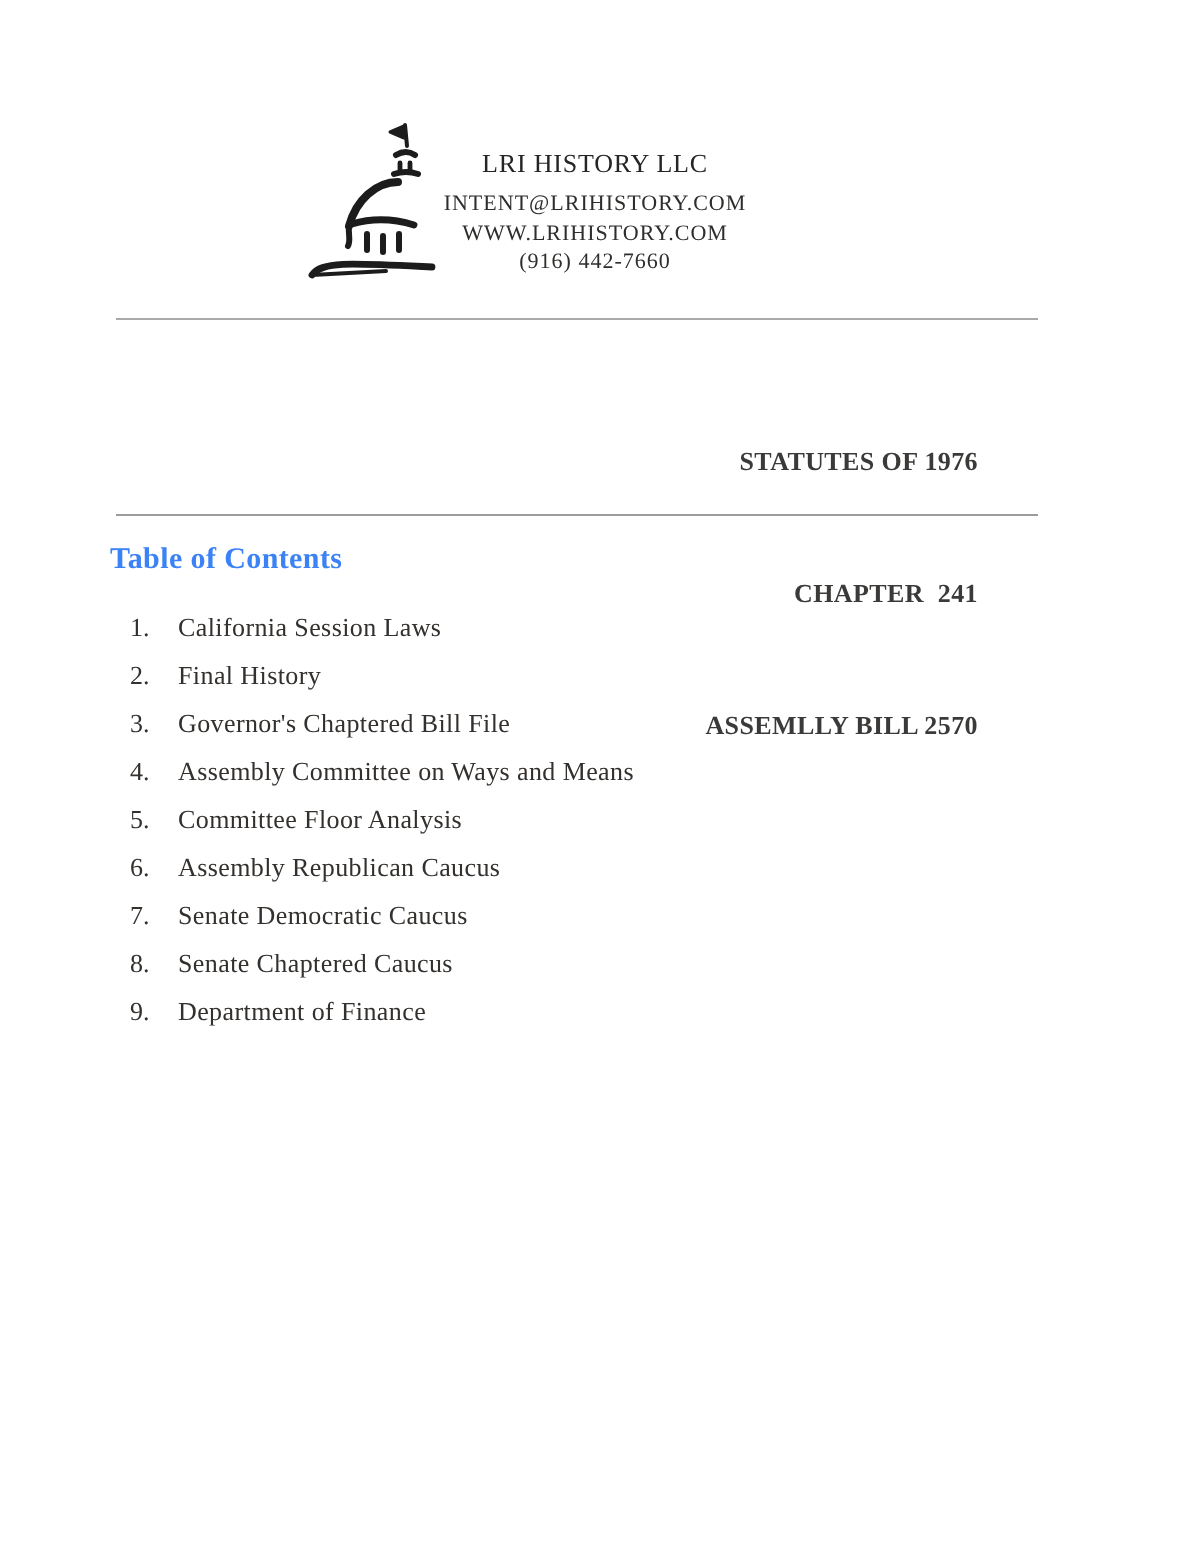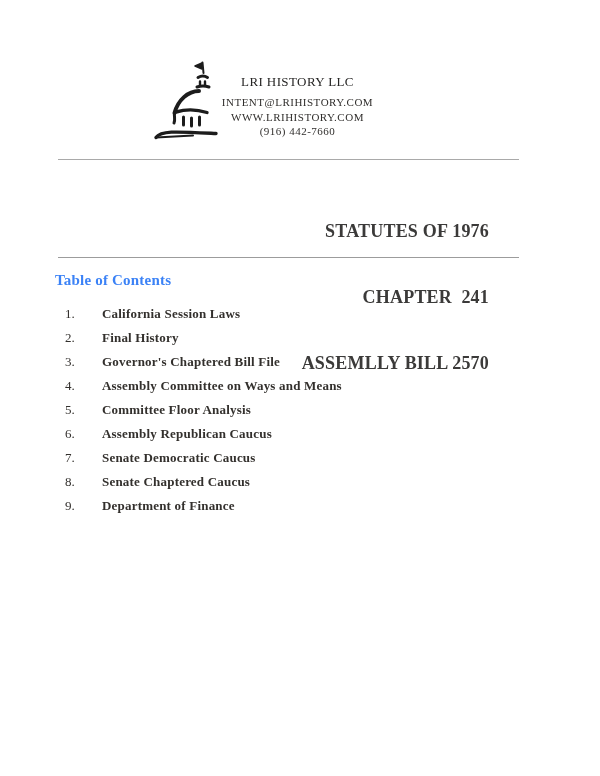--- a/index.html
+++ b/index.html
@@ -56,21 +56,21 @@
   .rule-top { top: 159px; }
   .rule-bottom { top: 257px; border-top-color: #9c9c9c; }
 
   
   .ref {
     position: absolute;
     top: 176px;
     right: 111px;
     text-align: right;
     font-weight: bold;
-    font-size: 18px;
+    font-size: 13px;
     line-height: 22px;
     letter-spacing: 0.2px;
     color: #3b3a39;
     white-space: pre;
   }
 
   
   .toc-title {
     position: absolute;
     left: 55px;
@@ -95,23 +95,22 @@
     height: 24px;
     line-height: 24px;
     display: flex;
     white-space: nowrap;
   }
   .toc-num {
     display: inline-block;
     min-width: 13px;
   }
   .toc-label {
-    margin-left: 24px;
+    margin-left: 11px;
     letter-spacing: 0.2px;
-    font-weight: bold;
   }
 </style>
 </head>
 <body>
 
 <div class="page">
 
   <div>
     <div class="logo">
       <svg viewBox="0 0 78 84" width="78" height="84" aria-hidden="true">

